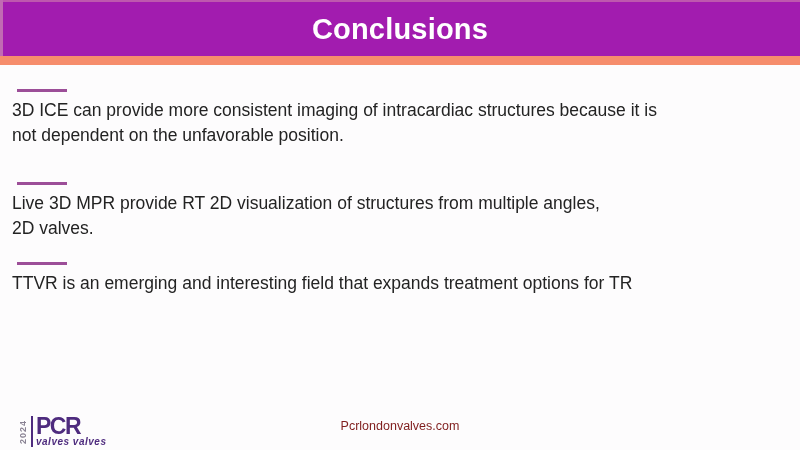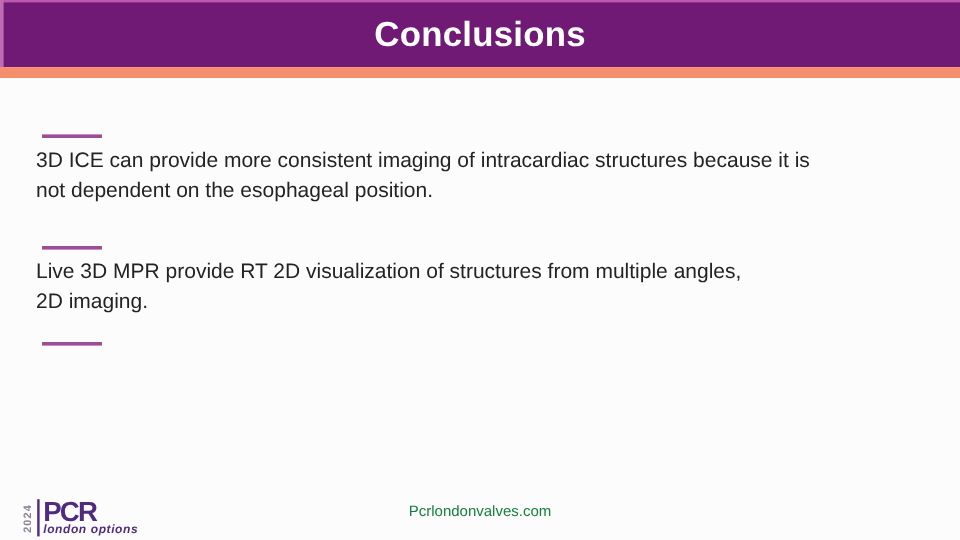--- a/index.html
+++ b/index.html
@@ -14,21 +14,21 @@
     height: 450px;
     background: #fdfcfd;
     overflow: hidden;
   }
 
   
   .title-bar {
     position: absolute;
     top: 0; left: 0; right: 0;
     height: 56px;
-    background: #701a75;
+    background: #a21caf;
     border-top: 2px solid #be58ae;
     box-sizing: border-box;
     display: flex;
     align-items: center;
     justify-content: center;
   }
   .header-left-strip {
     position: absolute;
     top: 0; left: 0;
     width: 3px;
@@ -46,22 +46,22 @@
   .accent-stripe {
     position: absolute;
     top: 56px; left: 0; right: 0;
     height: 9px;
     background: #f68d6c;
   }
 
   
   .content {
     position: absolute;
-    top: 78px; left: 0; right: 0;
-    padding: 0 30px;
+    top: 55px; left: 0; right: 0;
+    padding: 0 12px;
   }
   .bullet { margin: 0; }
   .bullet-1 { margin-top: 34px; }
   .bullet-2 { margin-top: 34px; }
   .bullet-3 { margin-top: 21px; }
   .bullet-dash {
     width: 50px;
     height: 3px;
     background: #9c4e98;
     margin-left: 5px;
@@ -74,21 +74,21 @@
     line-height: 25px;
     white-space: nowrap;
   }
 
   
   .footer-website {
     position: absolute;
     left: 0; right: 0;
     top: 419px;
     text-align: center;
-    color: #15803d;
+    color: #7f1d1d;
     font-size: 12.5px;
   }
   .pcr-logo {
     position: absolute;
     left: 18px;
     bottom: 3px;
     display: flex;
     align-items: center;
     gap: 3px;
   }
@@ -138,44 +138,45 @@
   </header>
   <div class="header-left-strip"></div>
   <div class="accent-stripe"></div>
 
   <main class="content">
 
     <section class="bullet bullet-1">
       <div class="bullet-dash"></div>
       <div class="bullet-text">
         <p>3D ICE can provide more consistent imaging of intracardiac structures because it is</p>
-        <p>not dependent on the esophageal position.</p>
+        <p>not dependent on the unfavorable position.</p>
       </div>
     </section>
 
     <section class="bullet bullet-2">
       <div class="bullet-dash"></div>
       <div class="bullet-text">
         <p>Live 3D MPR provide RT 2D visualization of structures from multiple angles,</p>
-        <p>2D imaging.</p>
+        <p>2D valves.</p>
       </div>
     </section>
 
     <section class="bullet bullet-3">
       <div class="bullet-dash"></div>
       <div class="bullet-text">
+        <p>TTVR is an emerging and interesting field that expands treatment options for TR</p>
       </div>
     </section>
 
   </main>
 
   <div class="footer-website">Pcrlondonvalves.com</div>
 
   <div class="pcr-logo">
     <span class="logo-year">2024</span>
     <span class="logo-divider"></span>
     <span class="logo-text-col">
       <span class="logo-brand">PCR</span>
-      <span class="logo-tagline">london options</span>
+      <span class="logo-tagline">valves valves</span>
     </span>
   </div>
 
 </div>
 
 </body></html>

